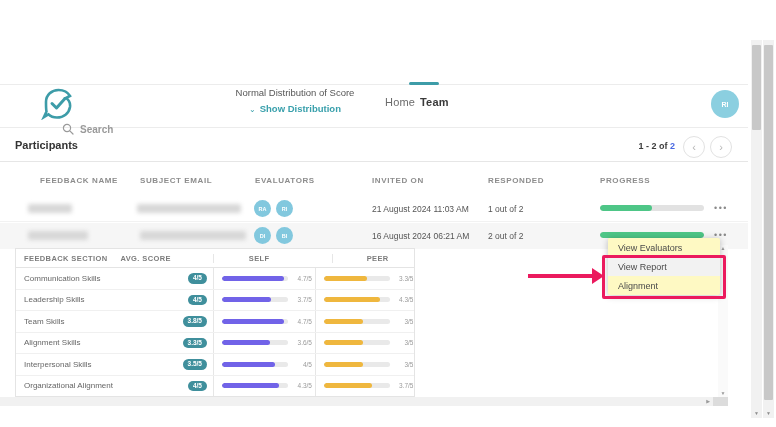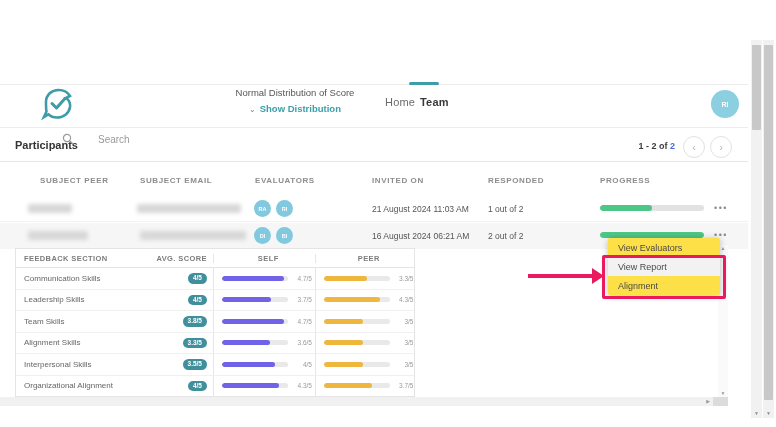--- a/index.html
+++ b/index.html
@@ -18,21 +18,21 @@
 
   
   .dist-title { left:180px; top:87px; width:230px; text-align:center; font-size:9.5px; color:#555; }
   .dist-toggle { left:180px; top:103px; width:230px; text-align:center; font-size:9.5px; color:#39a0ac; font-weight:bold; cursor:pointer; }
   .dist-toggle .chev { font-size:8px; margin-right:4px; font-weight:normal; }
   .divider-full { left:0; top:127px; width:748px; height:1px; background:#ececec; }
 
   
   .pbar { left:0; top:128px; width:748px; height:34px; border-bottom:1px solid #e6e6e6; background:#fff; }
   .ptitle { left:15px; top:139px; font-size:11px; font-weight:bold; color:#333; }
-  .search-wrap { left:62px; top:133px; display:flex; align-items:center; gap:24px; }
+  .search-wrap { left:62px; top:123px; display:flex; align-items:center; gap:6px;font-weight:bold; }
   .search-ph { font-size:10px; color:#9a9a9a; }
   .pag-text { left:620px; top:141px; width:55px; text-align:right; font-size:9px; color:#3c3c3c; font-weight:bold; }
   .pag-total { color:#4968e2; }
   .pag-btn { width:22px; height:22px; border-radius:50%; border:1px solid #e2e2e2; background:#fff;
              color:#b5b5b5; font-size:11px; display:flex; align-items:center; justify-content:center; cursor:pointer; }
 
   
   .thead { font-size:8px; letter-spacing:.6px; color:#8d8d8d; font-weight:bold; }
   .trow { left:0; width:748px; height:27px; }
   .blurblock { background:#d7d7d7; border-radius:2px; filter:blur(2px); }
@@ -46,32 +46,32 @@
   
   .fpanel { left:15px; top:248px; width:400px; height:149px; background:#fff;
             border:1px solid #e4e4e4; display:flex; flex-direction:column; }
   .frow { display:flex; flex:1; border-bottom:1px solid #f0f0f0; align-items:stretch; }
   .frow:last-child { border-bottom:none; }
   .fhead { display:flex; height:19px; border-bottom:1px solid #e4e4e4; font-size:7.5px;
            letter-spacing:.4px; color:#7c7c7c; font-weight:bold; align-items:center; flex:none; }
   .c1 { width:198px; display:flex; align-items:center; justify-content:space-between; padding:0 6px 0 8px; }
   .c2 { width:102px; border-left:1px solid #e6e6e6; display:flex; align-items:center; padding-left:8px; gap:4px; }
   .c3 { width:100px; border-left:1px solid #e6e6e6; display:flex; align-items:center; padding-left:8px; gap:4px; }
-  .fhead .c2, .fhead .c3 { justify-content:center; padding-left:8px; }
+  .fhead .c2, .fhead .c3 { justify-content:center; padding-left:8px;margin-left:36px; }
   .flabel { font-size:8px; color:#666; }
   .pill { background:#3f8f9c; color:#fff; font-size:6.5px; font-weight:bold;
           border-radius:8px; padding:2px 5px; line-height:1; }
   .bar-track { width:66px; height:5px; border-radius:2.5px; background:#e9e9e9; overflow:hidden; flex:none; }
   .bar-fill { height:100%; border-radius:2.5px; }
   .bar-self { background:#7163e8; }
   .bar-peer { background:#efb73e; }
   .bar-val { font-size:6.5px; color:#9b9b9b; width:20px; text-align:right; }
 
   
-  .menu { left:608px; top:238px; width:112px; background:#fde047; border-radius:2px;
+  .menu { left:608px; top:238px; width:112px; background:#fef9c3; border-radius:2px;
           box-shadow:0 1px 7px rgba(0,0,0,.25); z-index:5; }
   .menu-item { height:19px; display:flex; align-items:center; padding-left:10px;
                font-size:9px; color:#4a4a4a; cursor:pointer; }
   .menu-item.hl { background:#f2f2f2; }
   .red-box { left:602px; top:255px; width:124px; height:44px; border:3px solid #eb1a5e;
              border-radius:2px; z-index:6; pointer-events:none; }
   .red-arrow-line { left:528px; top:274px; width:66px; height:4px; background:#eb1a5e; z-index:6; }
   .red-arrow-head { left:592px; top:268px; width:0; height:0; z-index:6;
                     border-top:8px solid transparent; border-bottom:8px solid transparent;
                     border-left:12px solid #eb1a5e; }
@@ -122,21 +122,21 @@
     <span>1 - 2 of</span>
     <span class="pag-total">2</span>
   </div>
   <div class="abs pag-btn" style="left:683px;top:136px">
     <span>‹</span>
   </div>
   <div class="abs pag-btn" style="left:710px;top:136px">
     <span>›</span>
   </div>
 
-  <div class="abs thead" style="left:40px;top:176px">SUBJECT PEER</div>
+  <div class="abs thead" style="left:40px;top:176px">FEEDBACK NAME</div>
   <div class="abs thead" style="left:140px;top:176px">SUBJECT EMAIL</div>
   <div class="abs thead" style="left:255px;top:176px">EVALUATORS</div>
   <div class="abs thead" style="left:372px;top:176px">INVITED ON</div>
   <div class="abs thead" style="left:488px;top:176px">RESPONDED</div>
   <div class="abs thead" style="left:600px;top:176px">PROGRESS</div>
 
   <div class="abs trow" style="top:195px;border-bottom:1px solid #f2f2f2">
     <div class="abs blurblock" style="left:28px;top:9px;width:44px;height:9px"></div>
     <div class="abs blurblock" style="left:137px;top:9px;width:104px;height:9px"></div>
     <div class="abs eval-circ" style="left:254px;top:5px">RA</div>

